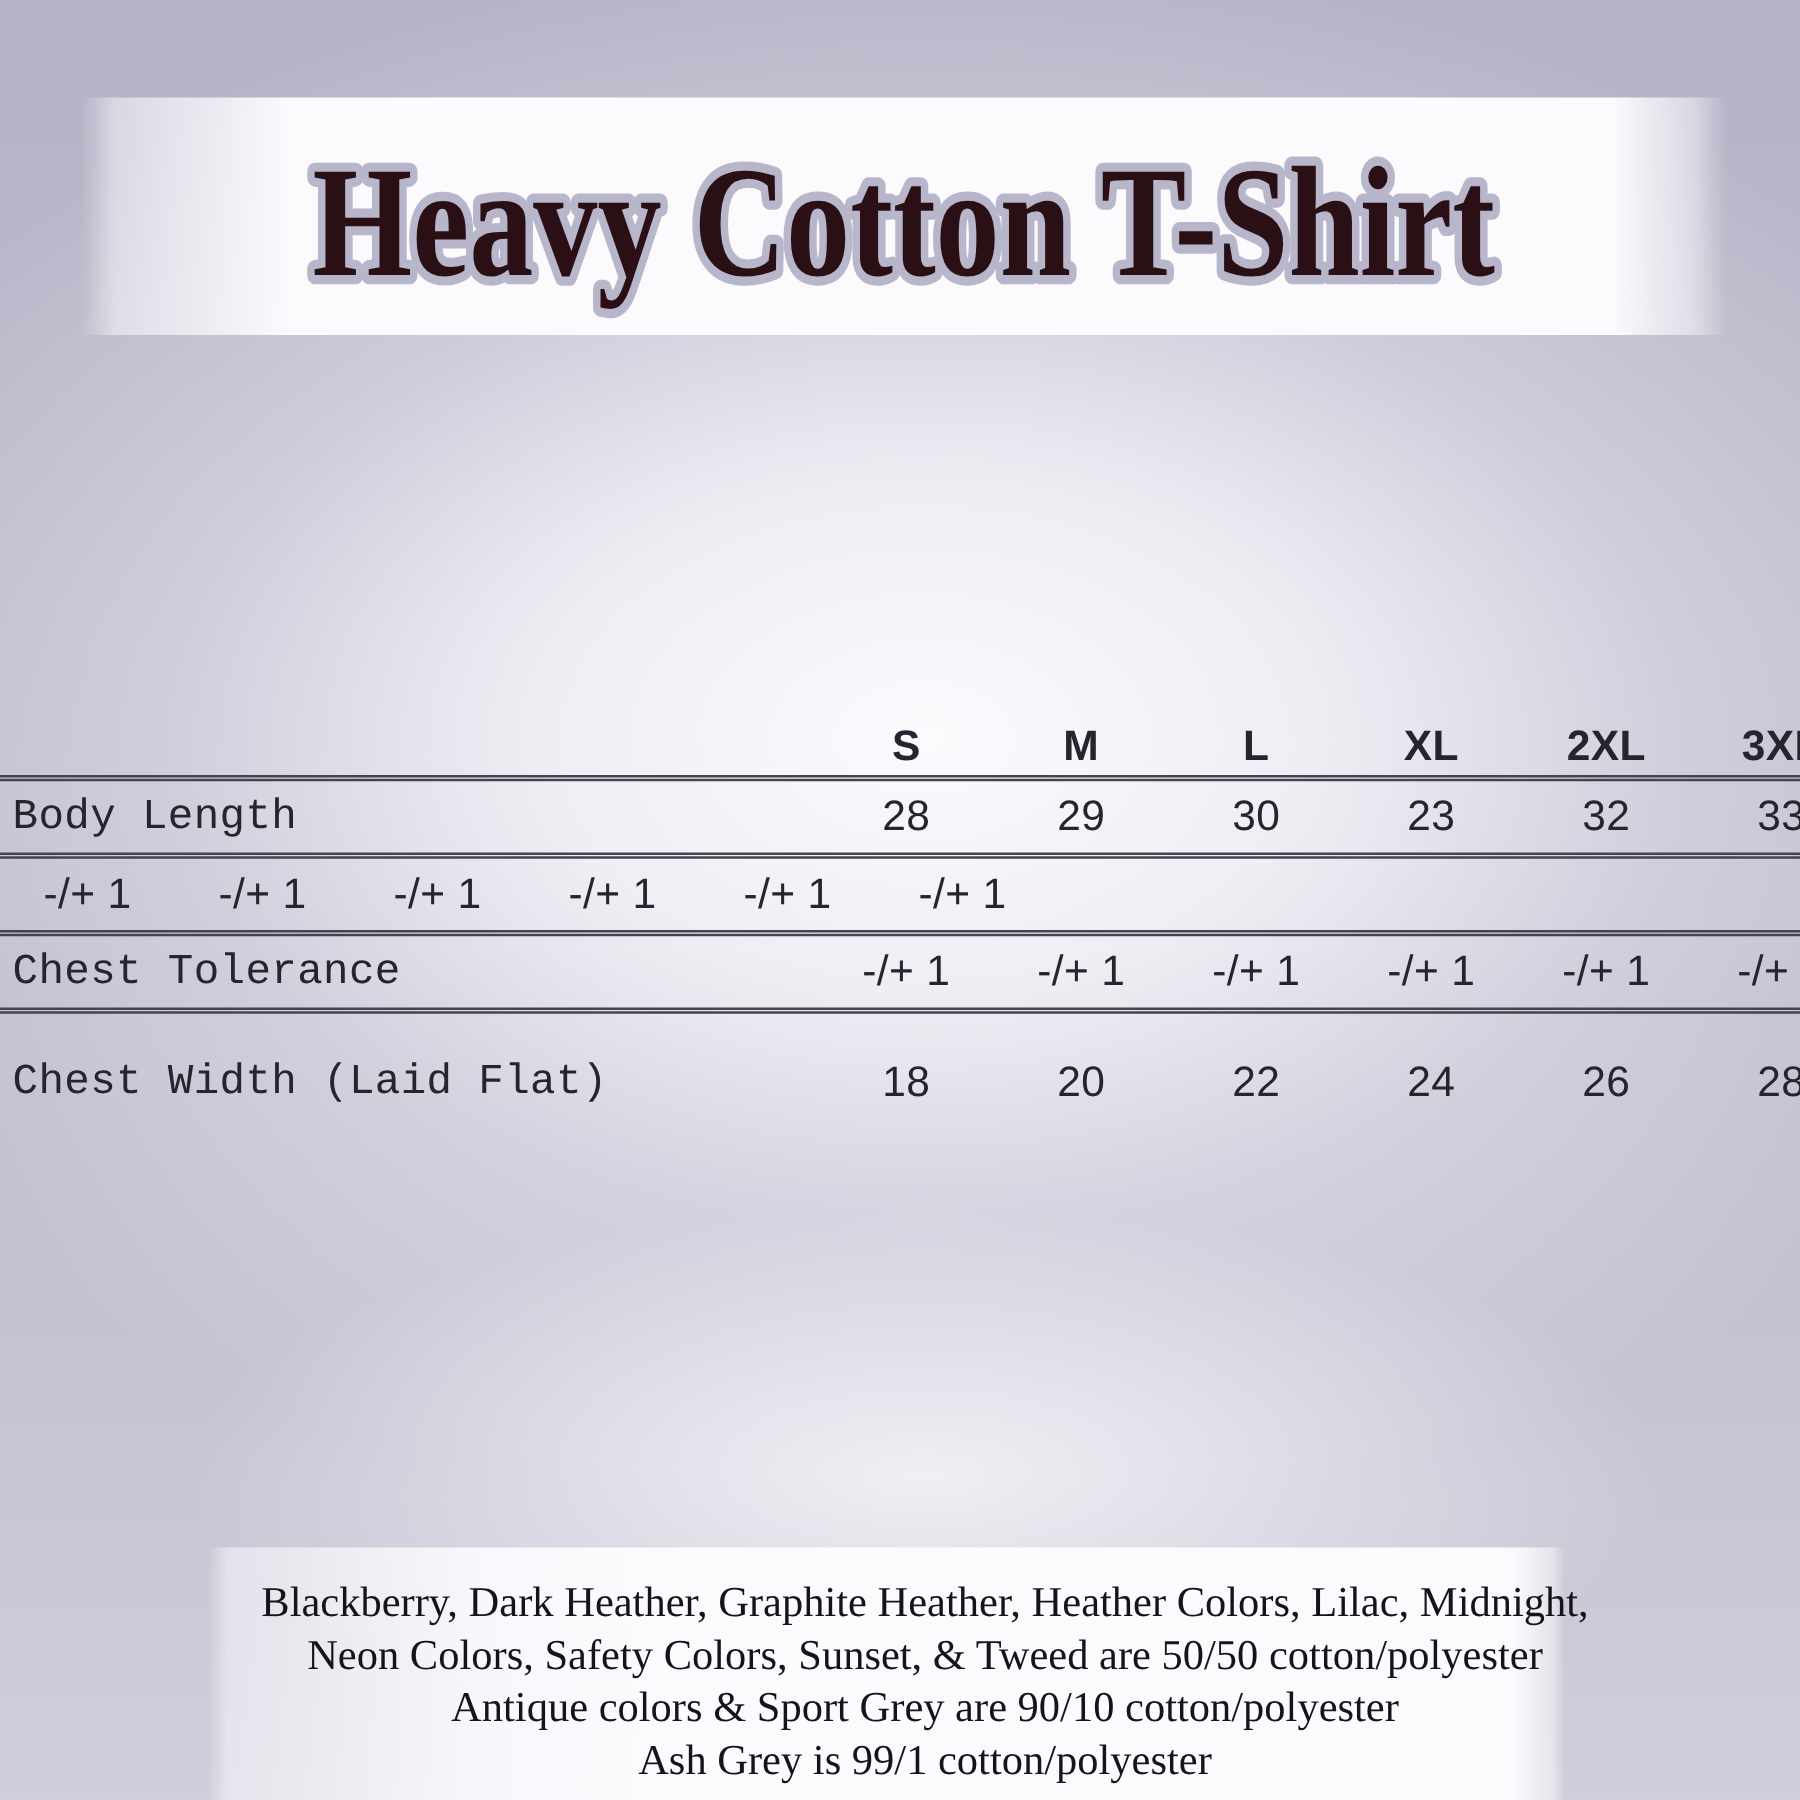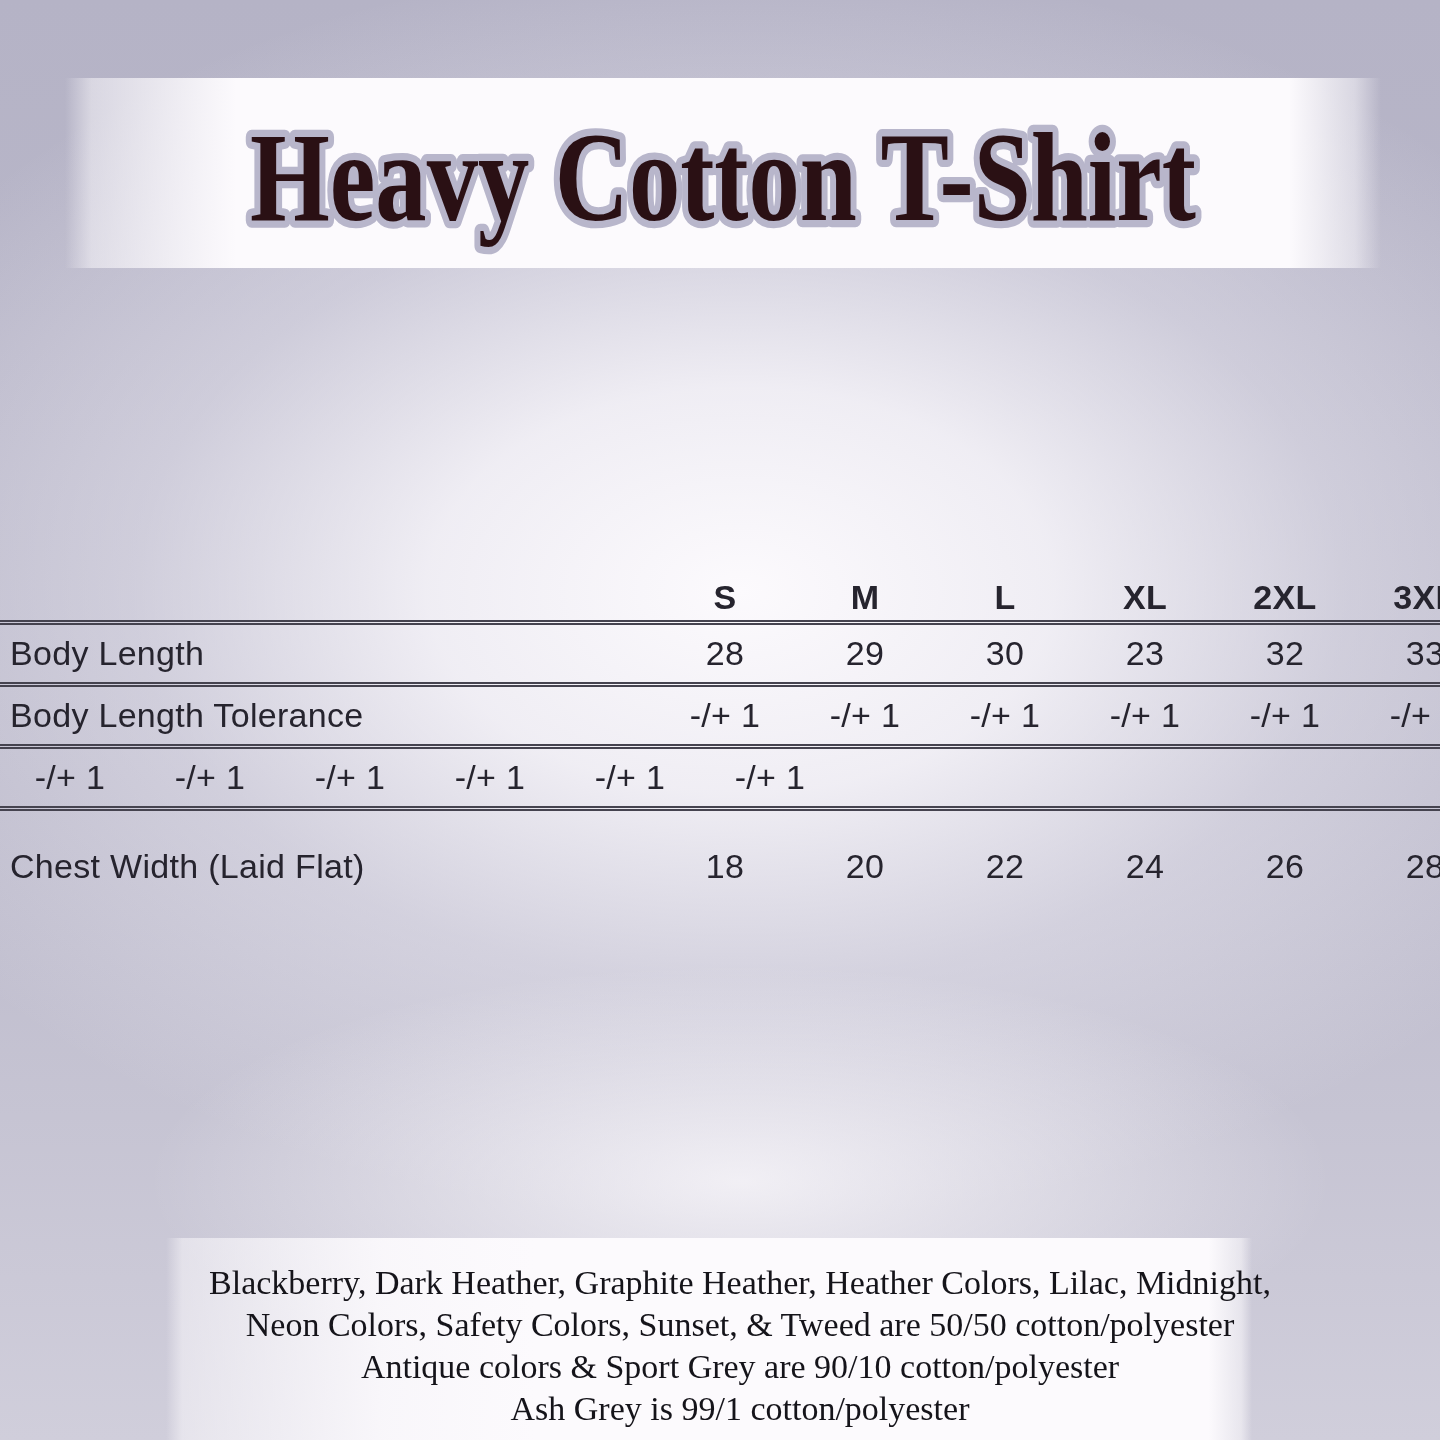--- a/index.html
+++ b/index.html
@@ -27,21 +27,21 @@
     font-weight:bold;font-size:138px;
     fill:#2a1014;stroke:#b8b6cb;stroke-width:16px;
     paint-order:stroke;stroke-linejoin:round;text-anchor:middle;
   }
 
   
   .table{position:absolute;left:0;right:0;top:575px;color:#26242e;}
   .trow{display:flex;align-items:center;height:57px;font-size:34px;letter-spacing:0.3px;}
   .trow.header{height:45px;font-weight:bold;}
   .trow.last{height:62px;margin-top:24px;}
-  .trow .rlabel{flex:1 1 auto;padding-left:10px;white-space:nowrap;}
+  .trow .rlabel{flex:1 1 auto;padding-left:10px;white-space:nowrap;font-family:Liberation Mono, monospace;}
   .cells{display:flex;flex:0 0 840px;width:840px;margin-right:-15px;}
   .cell{width:140px;text-align:center;white-space:nowrap;}
   .divider{height:5px;box-sizing:border-box;border-top:2px solid #45434f;border-bottom:2px solid #45434f;}
 
   
   .cotton{
     position:absolute;left:0;right:0;top:1152px;text-align:center;
     font-family:"Liberation Serif", serif;font-size:55px;color:#121114;
   }
 
@@ -93,34 +93,34 @@
         <div class="cell">30</div>
         <div class="cell">23</div>
         <div class="cell">32</div>
         <div class="cell">33</div>
       </div>
     </div>
 
     <div class="divider"></div>
 
     <div class="trow">
-      <div class="rlabel">Body Length Tolerance</div>
       <div class="cells">
         <div class="cell">-/+ 1</div>
         <div class="cell">-/+ 1</div>
         <div class="cell">-/+ 1</div>
         <div class="cell">-/+ 1</div>
         <div class="cell">-/+ 1</div>
         <div class="cell">-/+ 1</div>
       </div>
     </div>
 
     <div class="divider"></div>
 
     <div class="trow">
+      <div class="rlabel">Chest Tolerance</div>
       <div class="cells">
         <div class="cell">-/+ 1</div>
         <div class="cell">-/+ 1</div>
         <div class="cell">-/+ 1</div>
         <div class="cell">-/+ 1</div>
         <div class="cell">-/+ 1</div>
         <div class="cell">-/+ 1</div>
       </div>
     </div>
 

